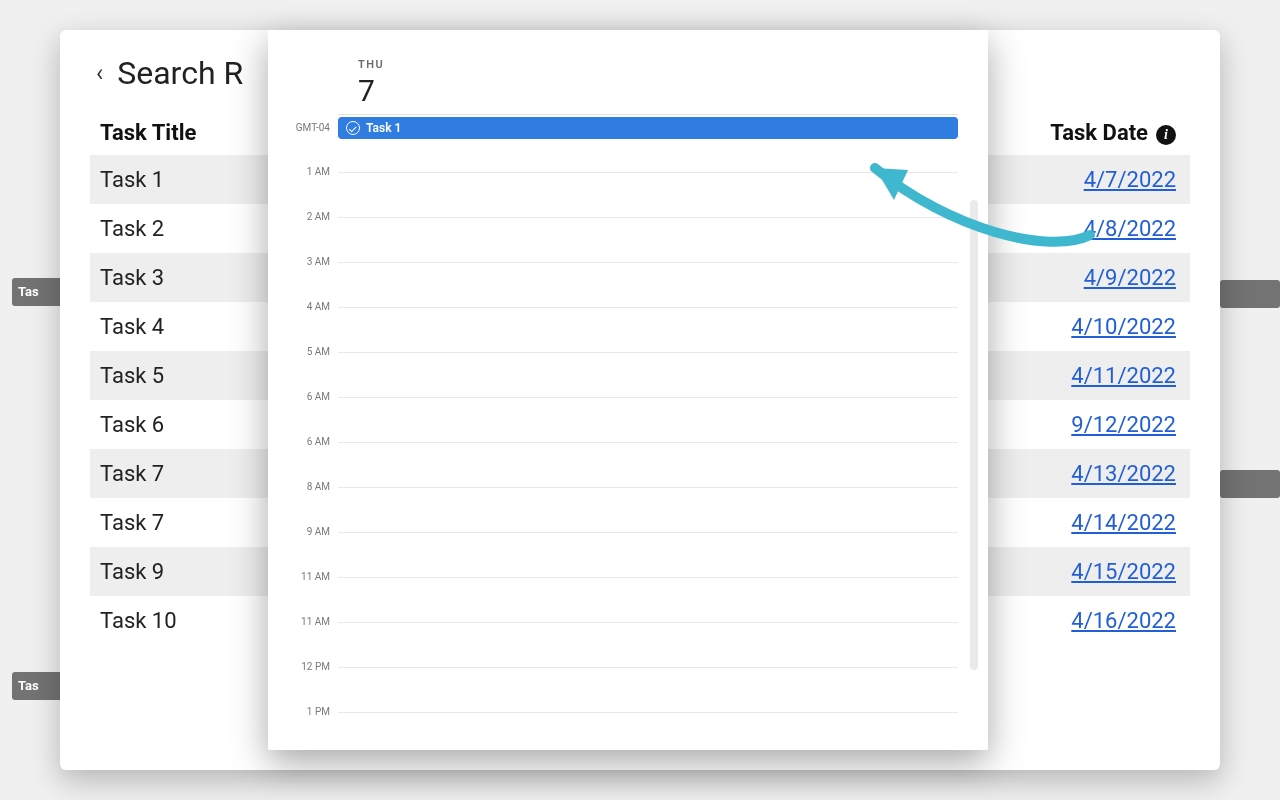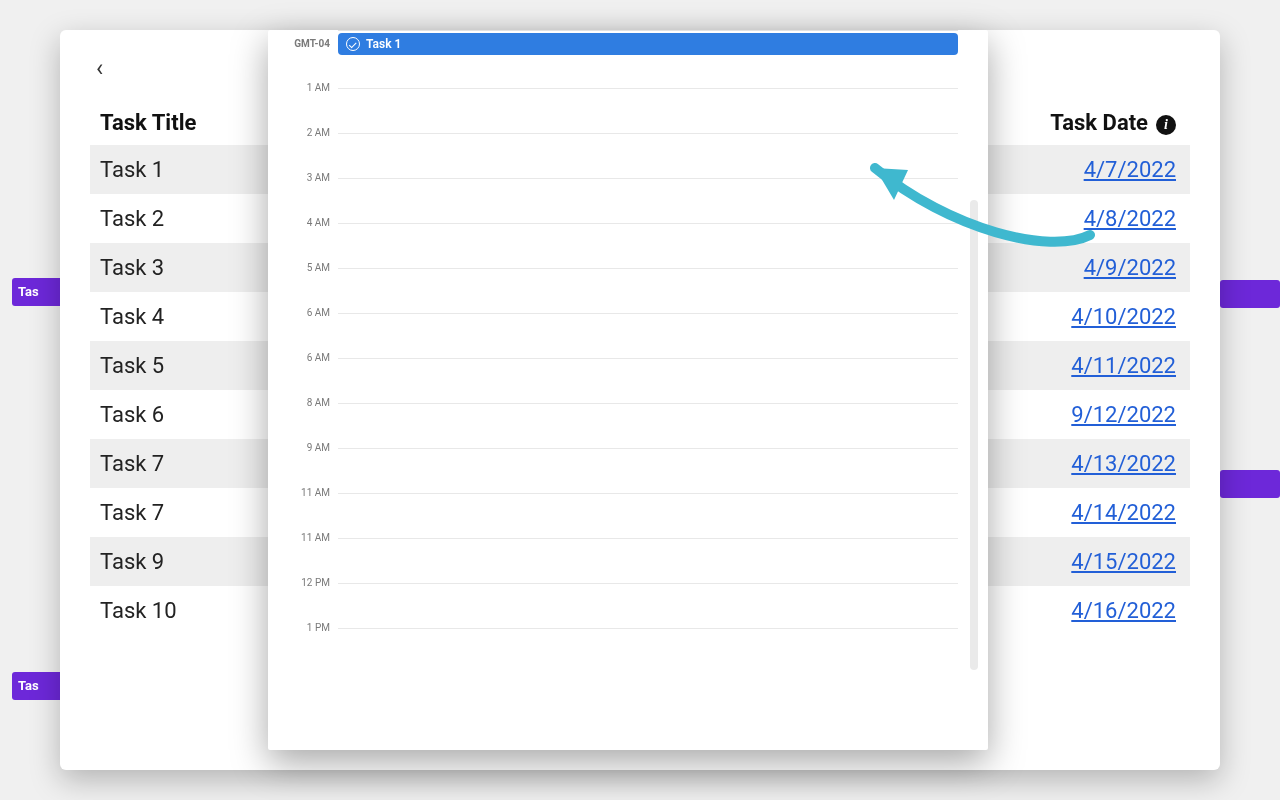--- a/index.html
+++ b/index.html
@@ -82,21 +82,21 @@
   .task-date {
     color: #225fd7;
     text-decoration: underline;
     cursor: pointer;
   }
 
   
   .bg-bar {
     position: absolute;
     height: 28px;
-    background: #6d28d9;
+    background: #737373;
     border-radius: 3px;
   }
   .bg-bar.left1  { left: 12px; top: 278px; width: 70px; }
   .bg-bar.left2  { left: 12px; top: 672px; width: 70px; }
   .bg-bar.right1 { left: 1220px; top: 280px; width: 60px; }
   .bg-bar.right2 { left: 1220px; top: 470px; width: 60px; }
   .bg-bar .label {
     color: #fff;
     font-weight: 700;
     font-size: 13px;
@@ -138,21 +138,21 @@
   .cal-gutter {
     width: 70px;
     position: relative;
     flex: none;
   }
   .tz-label {
     position: absolute;
     top: 8px; right: 8px;
     font-size: 10px;
     color: #7a7a7a;
-    font-weight: 700;
+    font-weight: 400;
   }
   .hour-label {
     position: absolute;
     right: 8px;
     font-size: 10px;
     color: #7a7a7a;
     transform: translateY(-50%);
   }
   .cal-grid {
     position: relative;
@@ -231,20 +231,21 @@
 <body>
 
 <div class="bg-bar left1"><span class="label">Tas</span></div>
 <div class="bg-bar left2"><span class="label">Tas</span></div>
 <div class="bg-bar right1"></div>
 <div class="bg-bar right2"></div>
 
 <div class="card">
   <div class="card-header">
     <span class="back-chevron">‹</span>
+    <span class="page-title">Search R</span>
   </div>
 
   <div class="tasks-table">
     <div class="table-header-row">
       <div class="th">
           <span>Task Title</span>
         </div>
       <div class="th">
         <span>Task Date</span>
         <span class="info-circle">i</span>
@@ -289,20 +290,24 @@
         </div>
         <div class="task-row">
           <span class="task-title">Task 10</span>
           <a class="task-date">4/16/2022</a>
         </div>
       </div>
   </div>
 </div>
 
 <div class="calendar-panel">
+  <div class="cal-header">
+    <div class="cal-dow">THU</div>
+    <div class="cal-daynum">7</div>
+  </div>
   <div class="cal-body">
     <div class="cal-gutter">
       <span class="tz-label">GMT-04</span>
       <div id="hour-labels">
           <span class="hour-label" style="top: 57px;">1 AM</span>
           <span class="hour-label" style="top: 102px;">2 AM</span>
           <span class="hour-label" style="top: 147px;">3 AM</span>
           <span class="hour-label" style="top: 192px;">4 AM</span>
           <span class="hour-label" style="top: 237px;">5 AM</span>
           <span class="hour-label" style="top: 282px; text-align: center;">6 AM</span>

